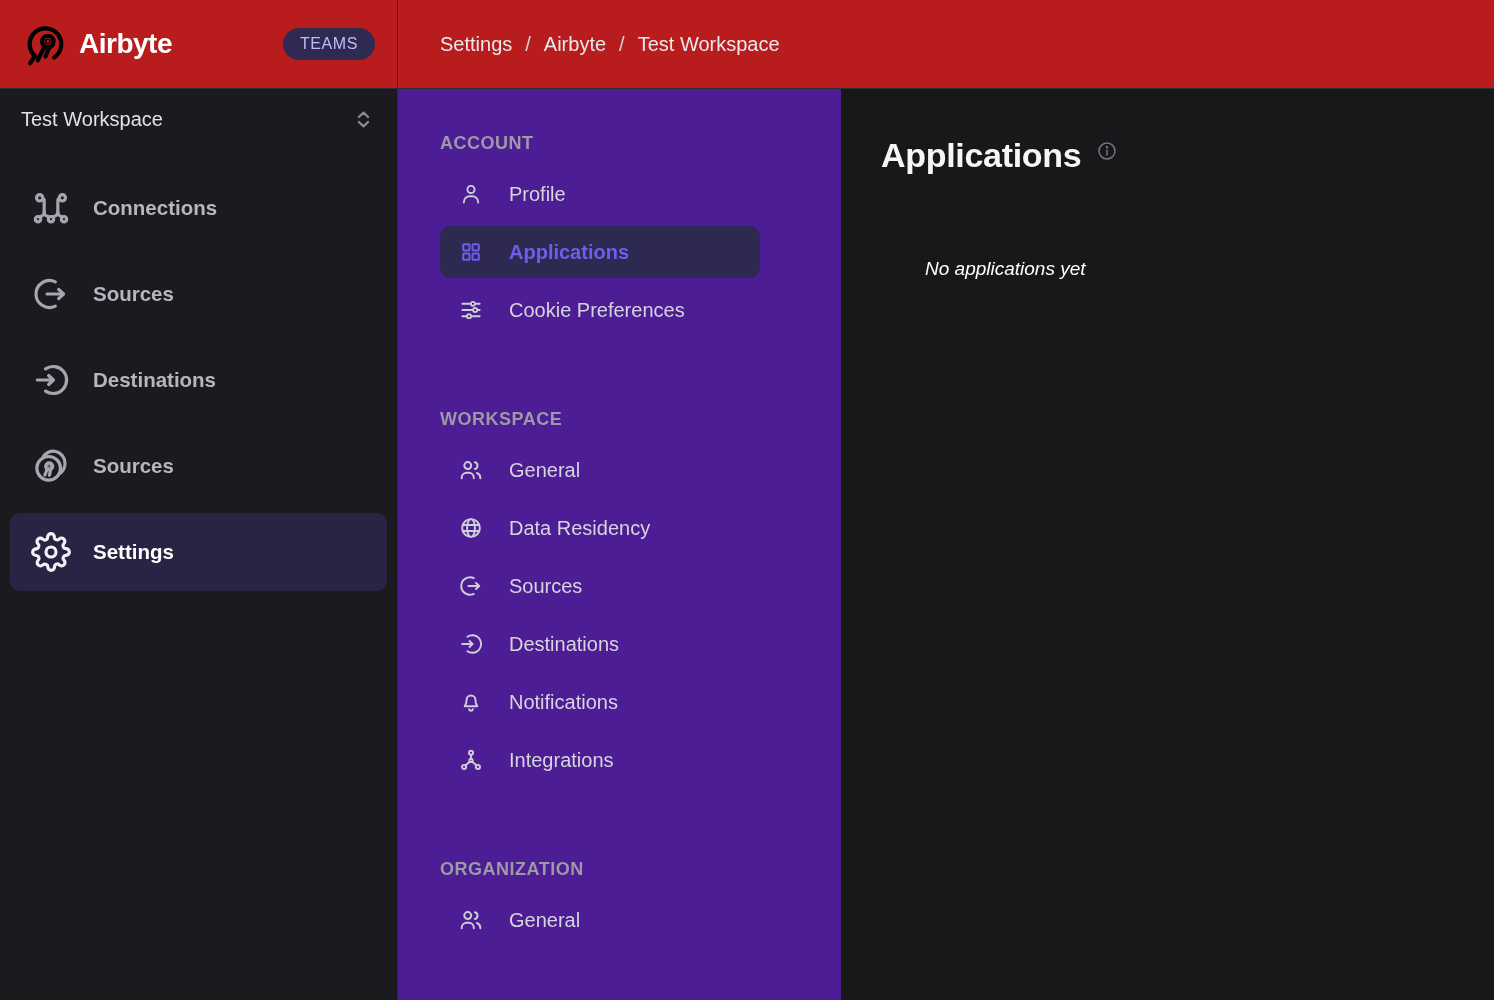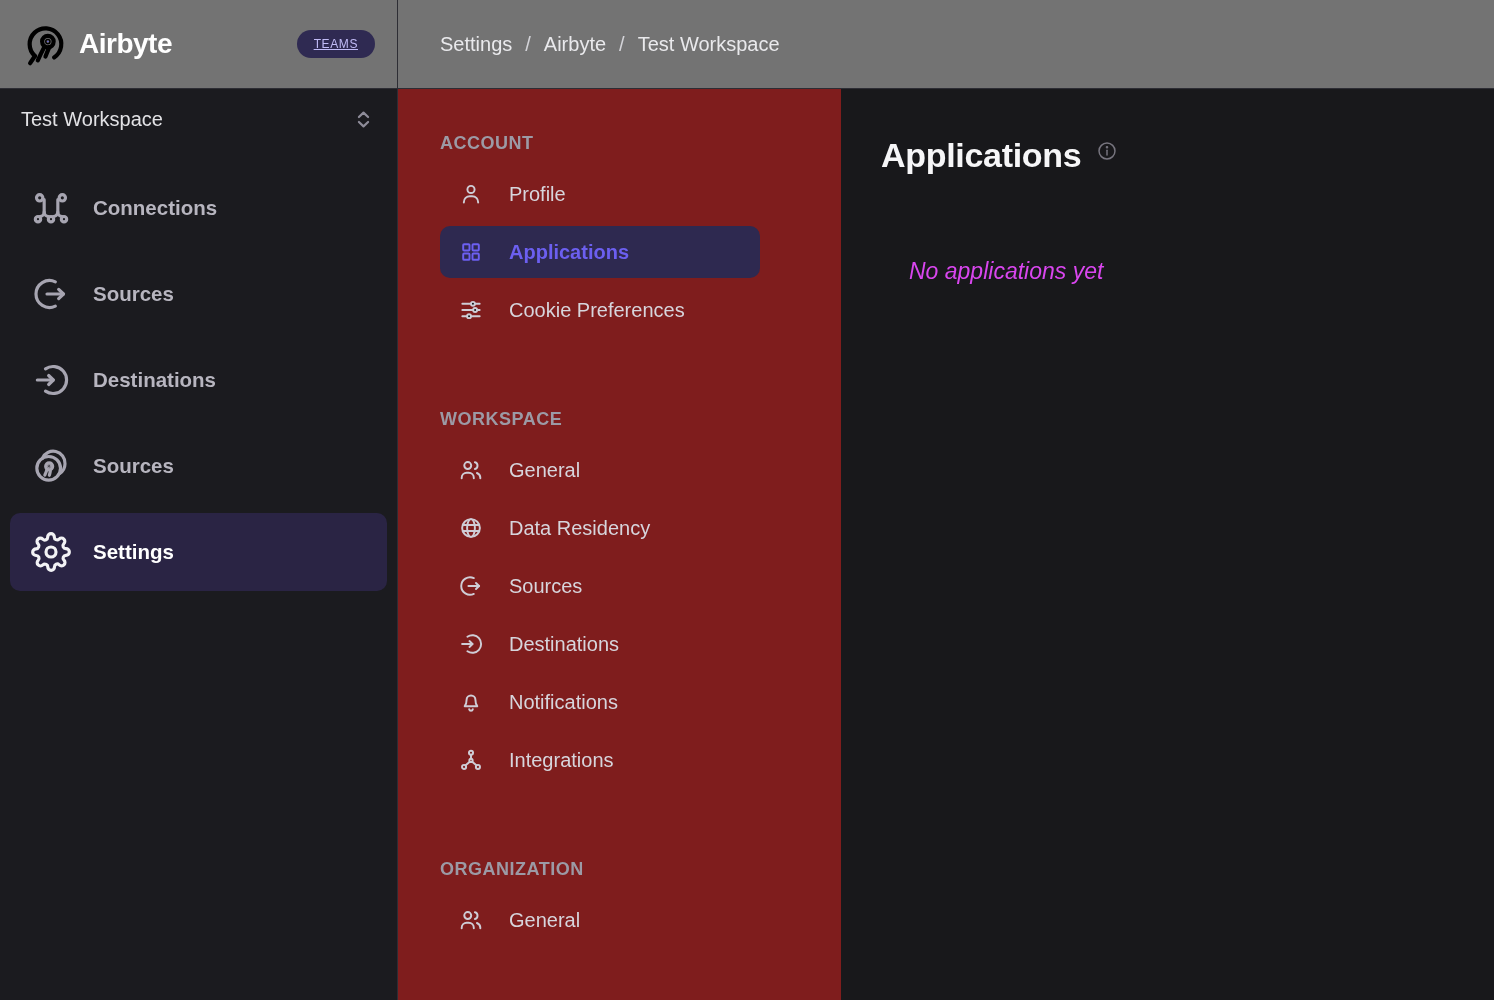--- a/index.html
+++ b/index.html
@@ -1,28 +1,28 @@
 <!DOCTYPE html>
 <html><head>
 <meta charset="utf-8">
 <style>
   * { margin:0; padding:0; box-sizing:border-box; }
   html,body { width:1494px; height:1000px; overflow:hidden; background:#18181B;
     font-family:"Liberation Sans","DejaVu Sans",sans-serif; }
   .app { width:1494px; height:1000px; display:flex; flex-direction:column; }
 
   
-  .topbar { height:89px; flex:none; display:flex; background:#737373; border-bottom:1px solid #2D2D34; }
+  .topbar { height:89px; flex:none; display:flex; background:#b91c1c; border-bottom:1px solid #2D2D34; }
   .topbar-left { width:398px; flex:none; display:flex; align-items:center; justify-content:space-between;
     padding:0 22px; border-right:1px solid #2D2D34; }
   .brand { display:flex; align-items:center; gap:11px; text-decoration:none; cursor:pointer; }
   .brand svg { display:block; }
   .brand-name { font-size:28px; font-weight:700; color:#FFFFFF; letter-spacing:-0.5px; }
-  .badge { background:#2F2A52; color:#C1BBF6; font-size:12px; font-weight:500; letter-spacing:0.6px;
-    padding:7px 17px; border-radius:17px;text-decoration:underline; }
+  .badge { background:#2F2A52; color:#C1BBF6; font-size:16px; font-weight:500; letter-spacing:0.6px;
+    padding:7px 17px; border-radius:17px; }
   .topbar-right { flex:1; display:flex; align-items:center; padding-left:42px; }
   .breadcrumb { display:flex; align-items:center; gap:13px; font-size:20px; color:#E9E9EC; }
   .breadcrumb a { color:#E9E9EC; text-decoration:none; cursor:pointer; }
   .breadcrumb .sep { color:#D4D4D9; }
 
   
   .body { flex:1; display:flex; min-height:0; }
 
   
   .sidebar { width:398px; flex:none; background:#1B1B1F; border-right:1px solid #2D2D34; }
@@ -33,41 +33,41 @@
   .side-nav { margin-top:20px; display:flex; flex-direction:column; }
   .side-item { height:78px; margin:0 10px 8px 10px; padding-left:21px; display:flex; align-items:center;
     gap:22px; border-radius:10px; cursor:pointer; color:#B7B5BF; text-decoration:none; }
   .side-item .icon { width:40px; height:40px; color:#A7A5B1; flex:none; }
   .side-item .icon svg { width:40px; height:40px; display:block; }
   .side-item .lbl { font-size:20.5px; font-weight:600; }
   .side-item.active { background:#2A2444; color:#FFFFFF; }
   .side-item.active .icon { color:#F2F2F5; }
 
   
-  .settings-nav { width:443px; flex:none; background:#7f1d1d; padding:43px 0 0 42px; }
+  .settings-nav { width:443px; flex:none; background:#4c1d95; padding:43px 0 0 42px; }
   .nav-section { margin-bottom:0; }
   .nav-section + .nav-section { margin-top:72px; }
   .section-title { font-size:18px; font-weight:700; letter-spacing:0.5px; color:#9C9AA5;
     height:22px; line-height:22px; margin-bottom:14px; }
   .set-item { width:320px; height:52px; margin-bottom:6px; display:flex; align-items:center;
     padding-left:18px; gap:25px; border-radius:10px; cursor:pointer; color:#D7D5DC; text-decoration:none; }
   .set-item .icon { width:26px; height:26px; color:#CFCDD6; flex:none; }
   .set-item .icon svg { width:26px; height:26px; display:block; }
   .set-item .lbl { font-size:20px; font-weight:400; }
   .set-item.active { background:#2E2950; color:#6C5FF0; }
   .set-item.active .icon { color:#6C5FF0; }
   .set-item.active .lbl { font-weight:700; }
 
   
   .main { flex:1; background:#18181B; padding:44px 40px 0 40px; }
   .title-row { display:flex; align-items:flex-start; gap:15px; }
   .page-title { font-size:34px; font-weight:700; color:#F6F6F8; line-height:44px; letter-spacing:-0.3px; }
   .info-btn { color:#77757F; margin-top:7px; cursor:pointer; background:none; border:none; padding:0; }
   .info-btn svg { display:block; }
-  .empty-msg { margin:81px 0 0 28px; font-size:23px; font-style:italic; color:#d946ef; }
+  .empty-msg { margin:81px 0 0 44px; font-size:19px; font-style:italic; color:#ffffff; }
 
   svg.stroked { fill:none; stroke:currentColor; stroke-linecap:round; stroke-linejoin:round; }
 </style>
 </head>
 <body>
 
 <div class="app">
 
   <header class="topbar">
     <div class="topbar-left">

